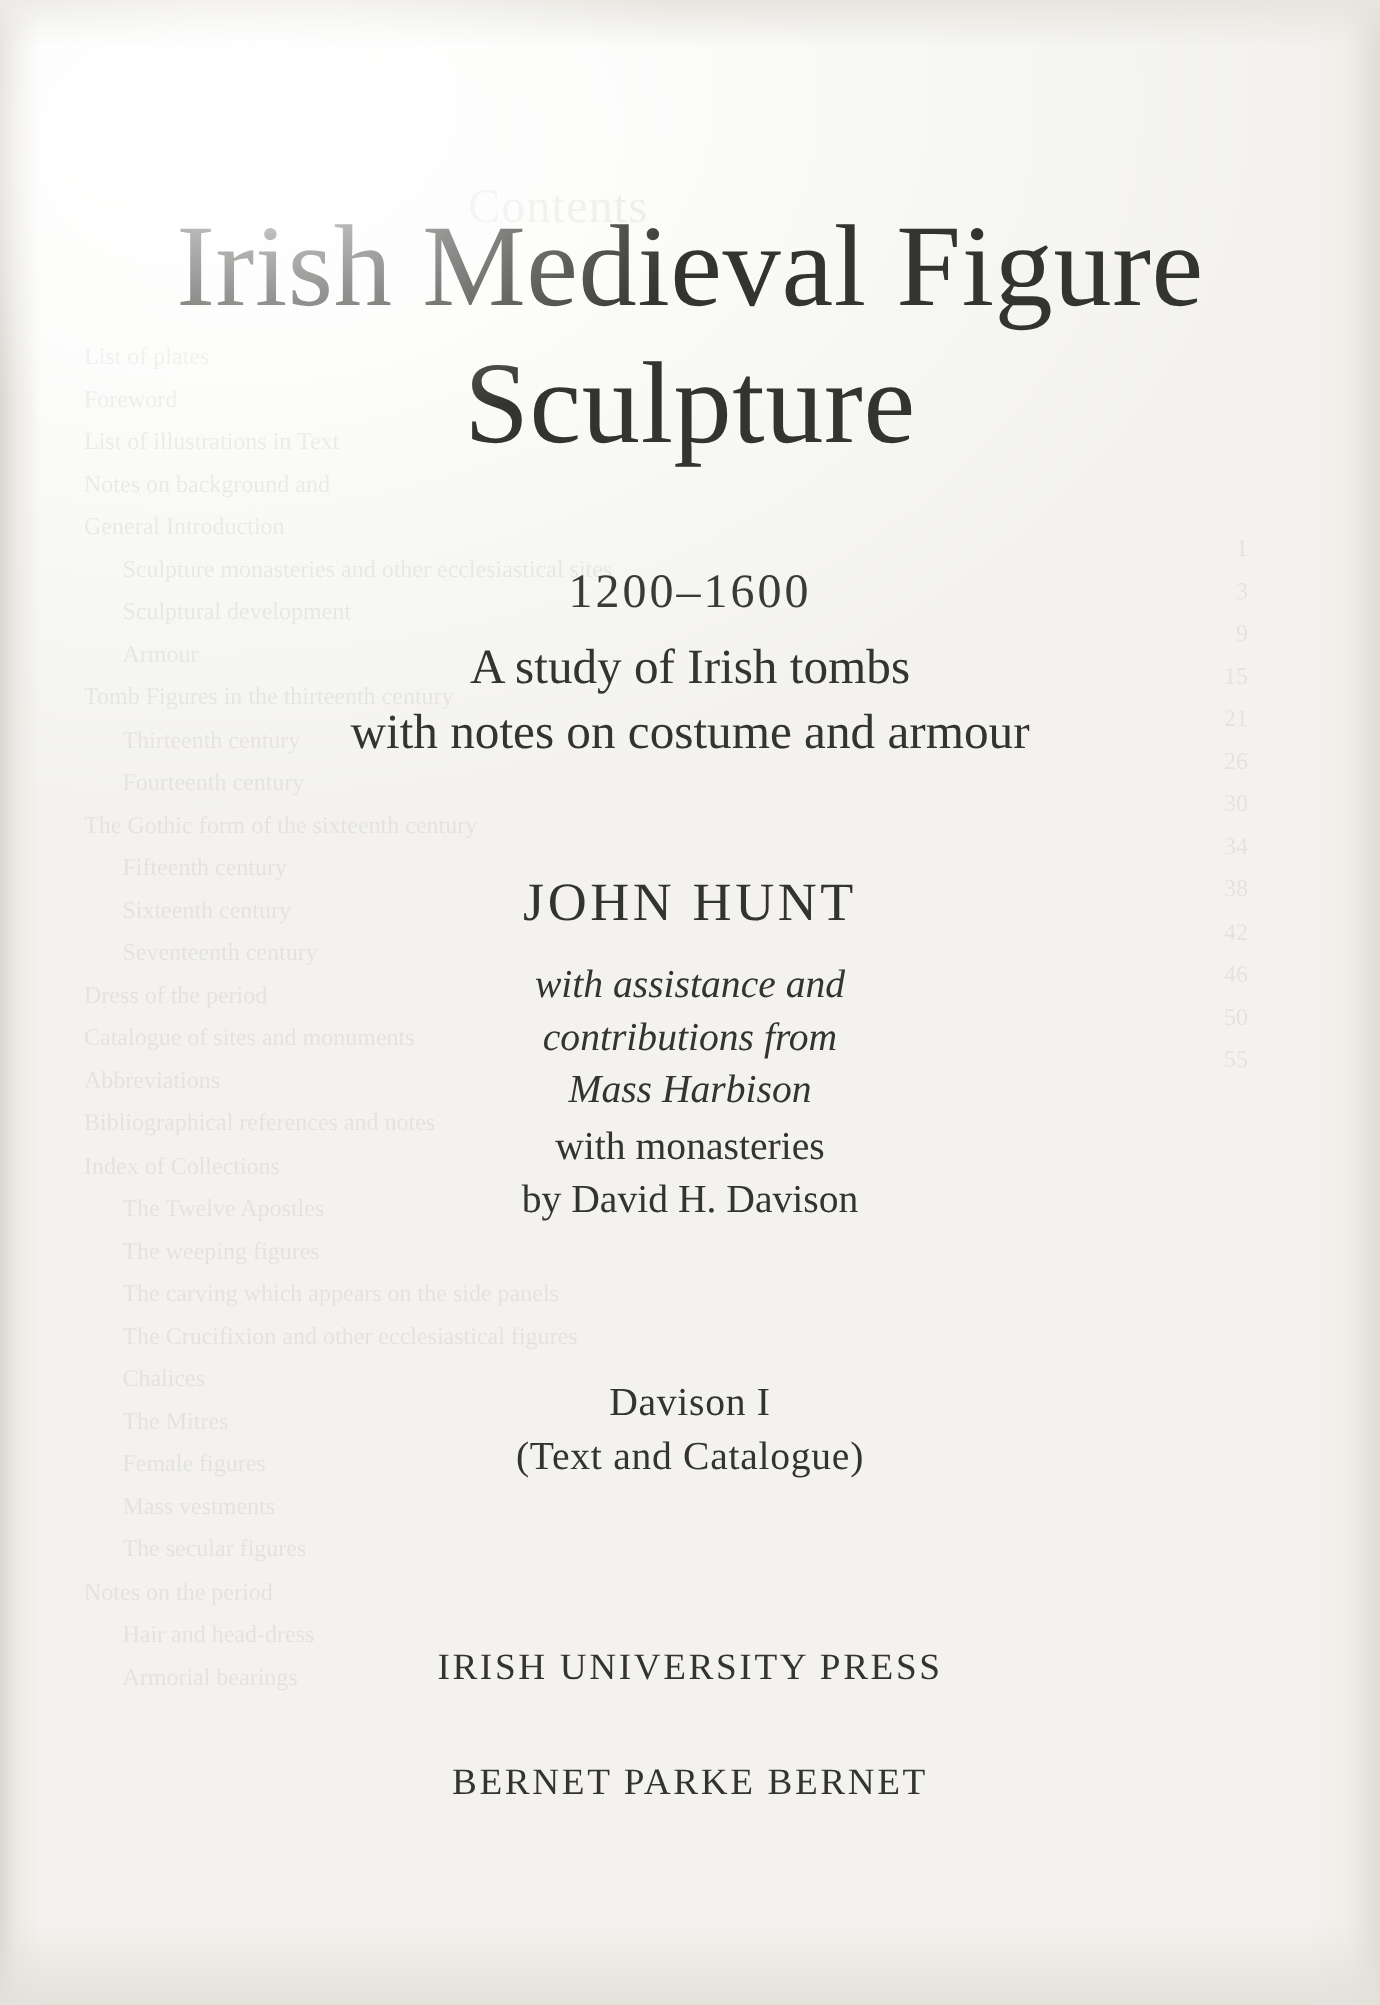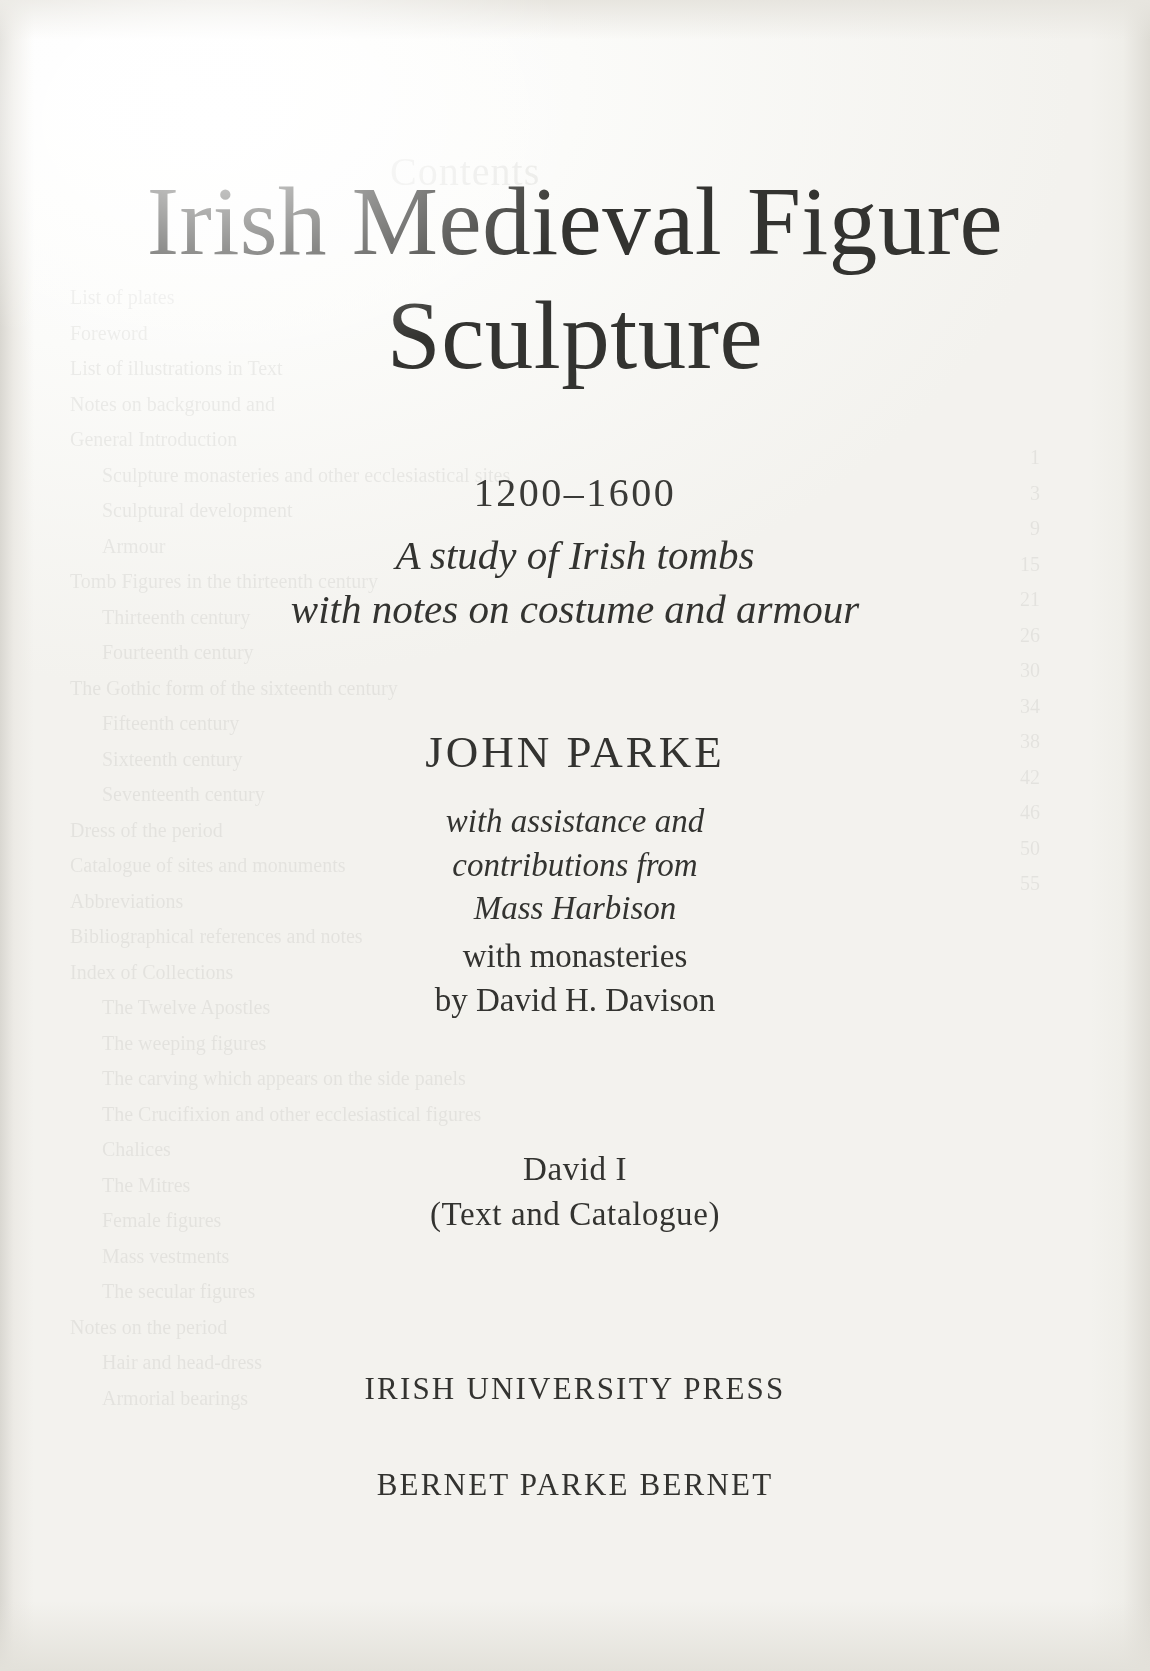--- a/index.html
+++ b/index.html
@@ -124,21 +124,20 @@
     left: 0; right: 0;
     font-size: 40px;
     letter-spacing: 2.5px;
     color: #3a3a37;
   }
 
   .subtitle {
     position: absolute;
     top: 528px;
     left: 0; right: 0;
-    font-style: italic;
     font-size: 41px;
     line-height: 1.32;
     color: #333330;
   }
 
   .author {
     position: absolute;
     top: 726px;
     left: 0; right: 0;
     font-size: 45px;
@@ -255,35 +254,35 @@
       <span class="title-line2">Sculpture</span>
     </div>
 
     <div class="title-dates">1200–1600</div>
 
     <div class="subtitle">
       <span>A study of Irish tombs</span><br>
       <span>with notes on costume and armour</span>
     </div>
 
-    <div class="author">JOHN PARKE</div>
+    <div class="author">JOHN HUNT</div>
 
     <div class="credits-1">
       <span>with assistance and</span><br>
       <span>contributions from</span><br>
       <span>Mass Harbison</span>
     </div>
 
     <div class="credits-2">
       <span>with monasteries</span><br>
       <span>by David H. Davison</span>
     </div>
 
     <div class="volume">
-      <span>David I</span><br>
+      <span>Davison I</span><br>
       <span>(Text and Catalogue)</span>
     </div>
 
     <div class="publisher">
       <span class="pub-line">IRISH UNIVERSITY PRESS</span>
       <span class="pub-line">BERNET PARKE BERNET</span>
     </div>
 
   </div>
 

